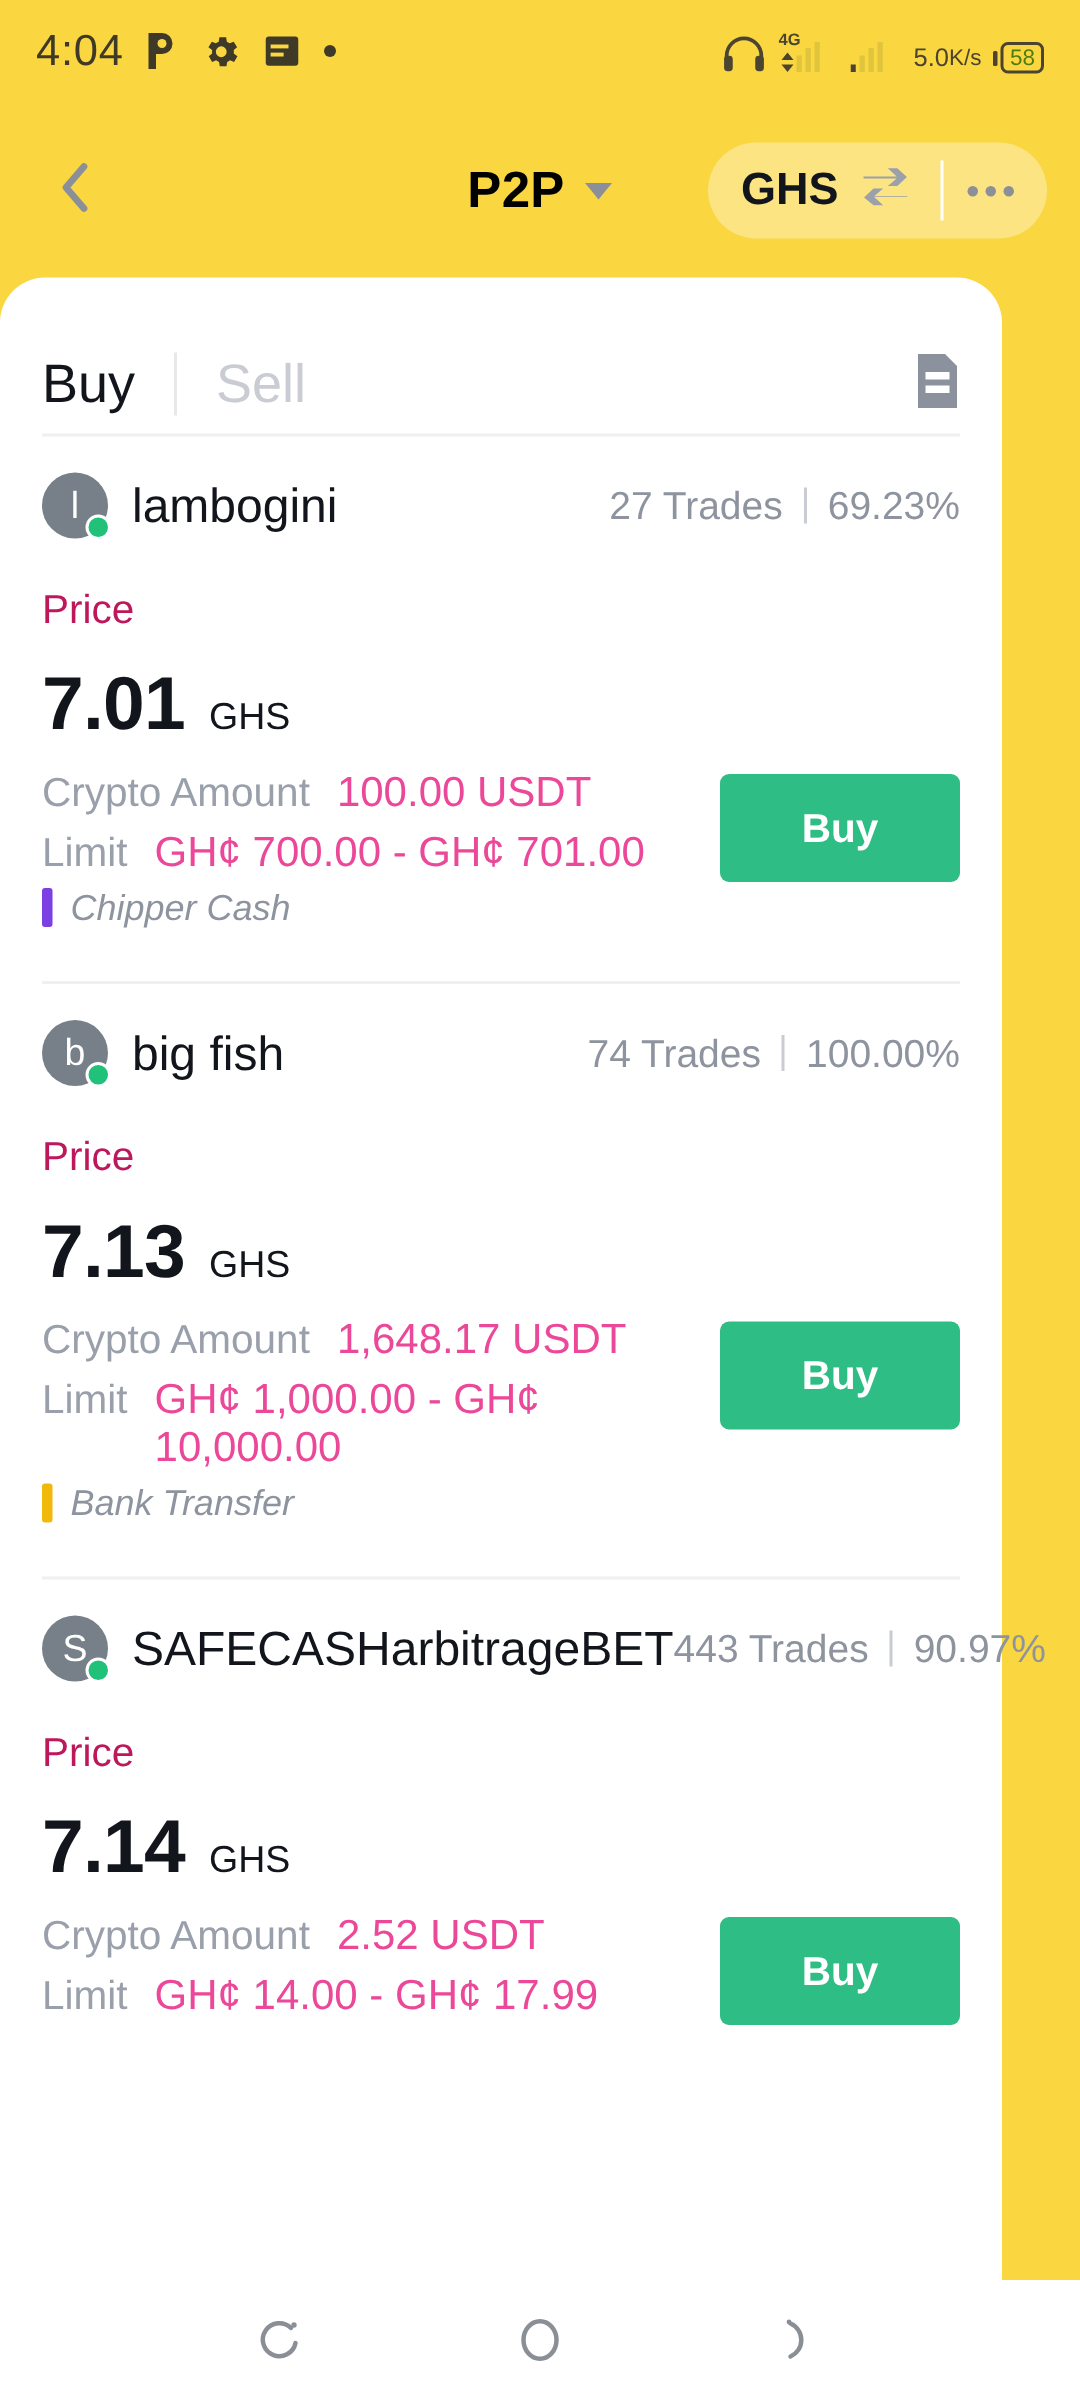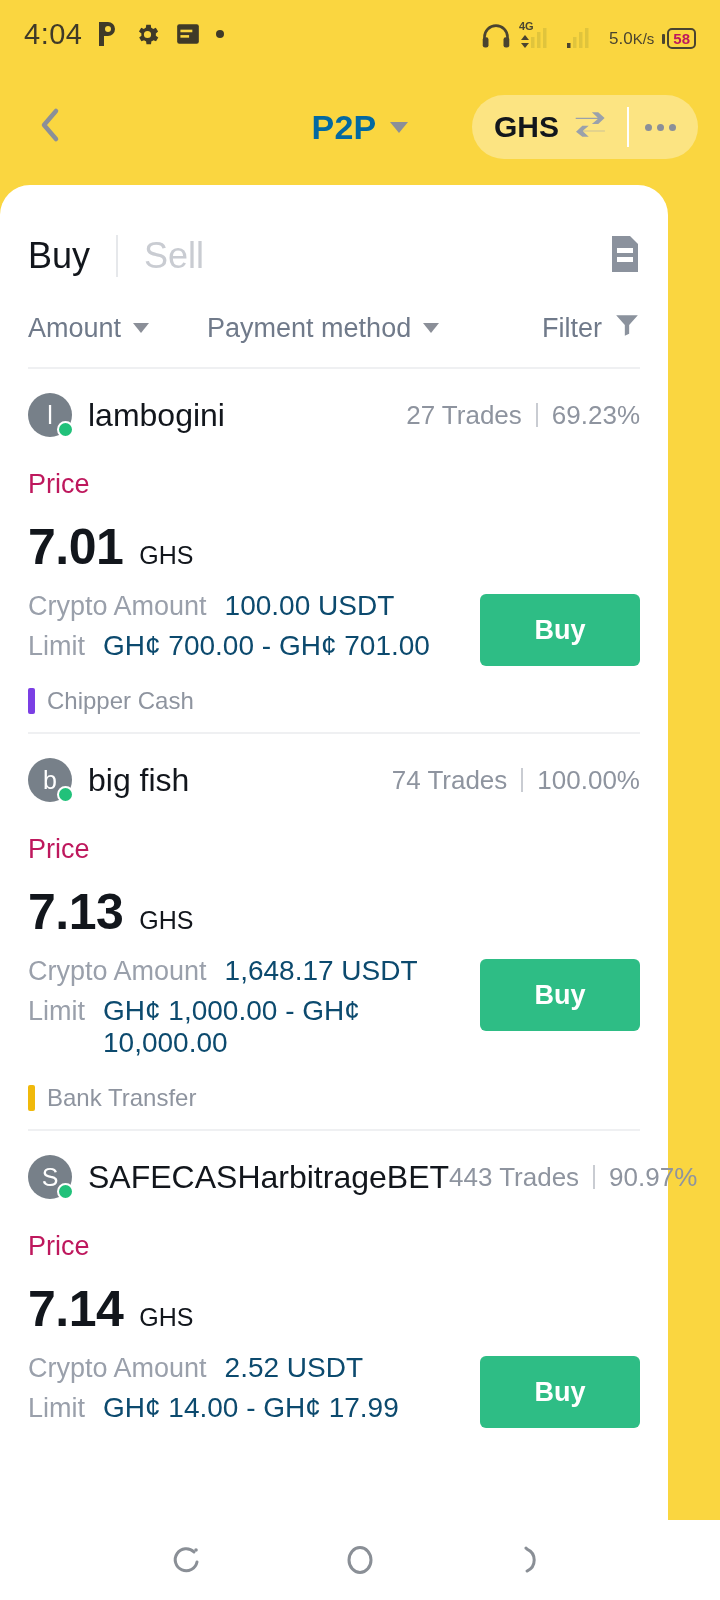--- a/index.html
+++ b/index.html
@@ -32,43 +32,43 @@
     font-size: 15px; line-height: 1.0; color: #4a4430;
     display: flex; flex-direction: row; align-items: center;
     padding-bottom: 2px;
   }
   .sb-kbs span:first-child { font-size: 17px; }
   .sb-battery {
     display: flex; align-items: center; gap: 2px;
   }
   .sb-batt-body {
     border: 2.5px solid #4a4430; border-radius: 5px;
-    padding: 1px 4px; font-size: 15px; font-weight: 700;
-    color: #be185d; line-height: 1; text-align: right;
+    padding: 1px 4px; font-size: 15px; font-weight: 400;
+    color: #4d7c0f; line-height: 1; text-align: right;
   }
   .sb-batt-tip { width: 3px; height: 10px; background: #4a4430; border-radius: 1px; }
 
   
   .appbar {
     position: absolute; top: 68px; left: 0;
     width: 720px; height: 118px;
     display: flex; align-items: center;
     padding: 0 22px;
   }
   .back-btn {
     width: 56px; height: 56px;
     display: flex; align-items: center; justify-content: center;
   }
   .appbar-title {
     position: absolute; left: 0; right: 0;
     display: flex; align-items: center; justify-content: center;
     gap: 14px; pointer-events: none;
   }
   .appbar-title .ttl {
-    font-size: 34px; font-weight: 700; color: #0369a1; letter-spacing: .2px;
+    font-size: 34px; font-weight: 700; color: #000000; letter-spacing: .2px;
   }
   .caret-down {
     width: 0; height: 0;
     border-left: 9px solid transparent;
     border-right: 9px solid transparent;
     border-top: 11px solid #8b8f98;
   }
   .currency-pill {
     margin-left: auto;
     display: flex; align-items: center;
@@ -172,31 +172,31 @@
 
   .price-label { font-size: 27px; color: #be185d; margin-top: 8px; }
   .price-line { display: flex; align-items: baseline; gap: 16px; margin-top: 18px; }
   .price-val { font-size: 50px; font-weight: 700; color: #12161c; letter-spacing: -.5px; }
   .price-cur { font-size: 25px; color: #12161c; }
 
   .offer-body { display: flex; align-items: flex-start; margin-top: 14px; }
   .offer-info { flex: 1; }
   .info-line { display: flex; align-items: baseline; gap: 18px; margin-bottom: 8px; }
   .info-key { font-size: 27px; color: #9aa0ab; }
-  .info-val { font-size: 28px; color: #0c4a6e; }
+  .info-val { font-size: 28px; color: #ec4899; }
   .buy-btn {
     width: 160px; height: 72px;
     background: #2EBD85; color: #fff;
     border: none; border-radius: 6px;
     font-size: 27px; font-weight: 700;
     font-family: "Liberation Sans", sans-serif;
     display: flex; align-items: center; justify-content: center;
     margin-top: 4px; cursor: pointer;
   }
-  .pay-row { display: flex; align-items: center; gap: 12px; height: 62px; }
+  .pay-row { display: flex; align-items: flex-start; gap: 12px; height: 62px; font-style: italic; }
   .pay-bar { width: 7px; height: 26px; border-radius: 2px; }
   .pay-name { font-size: 24px; color: #8e949f; }
 
   
   .navbar {
     position: absolute; bottom: 0; left: 0;
     width: 720px; height: 80px;
     background: #ffffff;
     display: flex; align-items: center; justify-content: space-around;
     padding: 0 100px;
@@ -310,38 +310,20 @@
       <span class="doc-icon">
         <svg width="30" height="38" viewBox="0 0 30 38">
           <path d="M2 1 h18 l8 8 v28 h-26 z" fill="#8b929d"></path>
           <rect x="7" y="13" width="16" height="5" fill="#ffffff"></rect>
           <rect x="7" y="22" width="16" height="5" fill="#ffffff"></rect>
         </svg>
       </span>
     </div>
 
 
-    <div class="filter-row">
-      <span class="fr-item">
-        <span>Amount</span>
-        <span class="caret-sm"></span>
-      </span>
-      <span class="fr-item second">
-        <span>Payment method</span>
-        <span class="caret-sm"></span>
-      </span>
-      <span class="fr-right">
-        <span>Filter</span>
-        <span>
-          <svg width="26" height="26" viewBox="0 0 24 24">
-              <path d="M2 3h20l-8 9v8l-4 2v-10z" fill="#8b929d"></path>
-            </svg>
-        </span>
-      </span>
-    </div>
     <div class="row-sep"></div>
 
     <div class="offer">
       <div class="offer-head">
         <span class="avatar">
           <span>l</span>
           <span class="online"></span>
         </span>
         <span class="merchant-name">lambogini</span>
         <span class="offer-stats">

